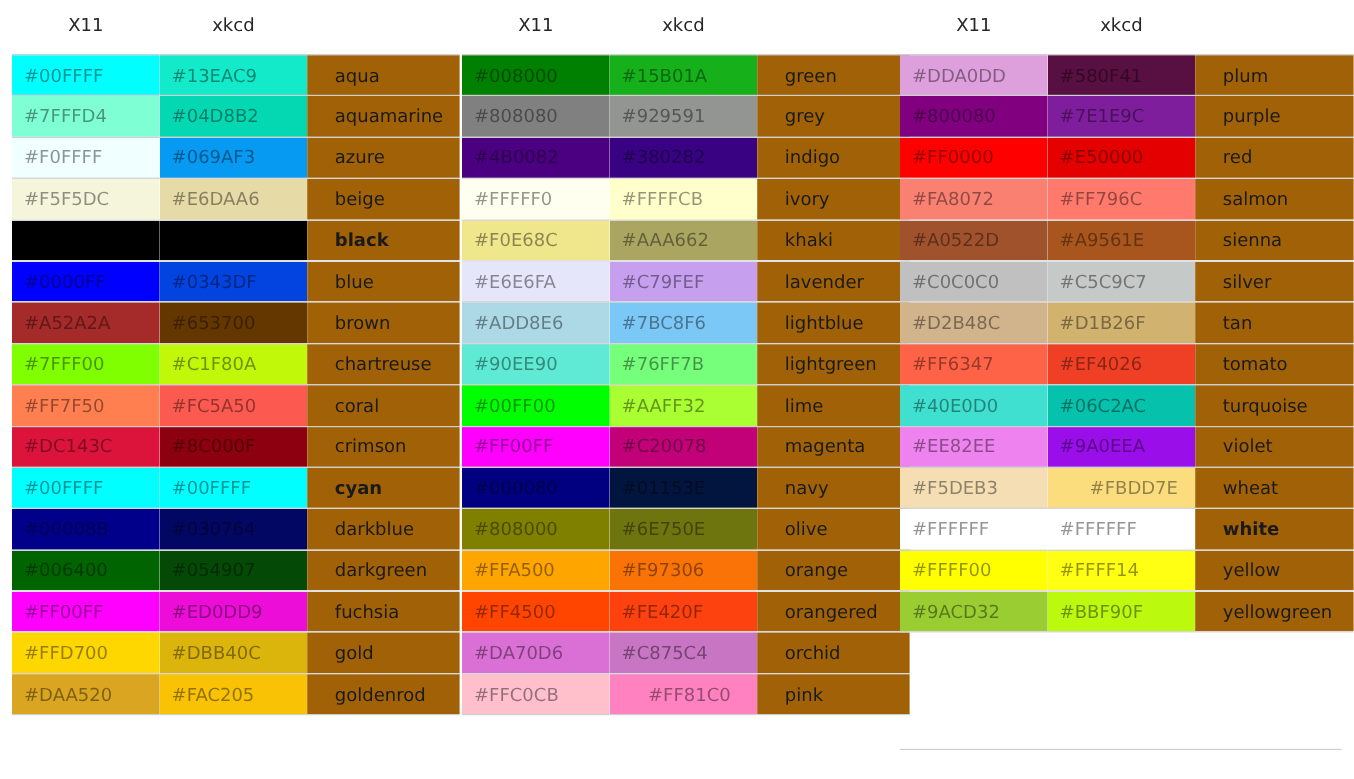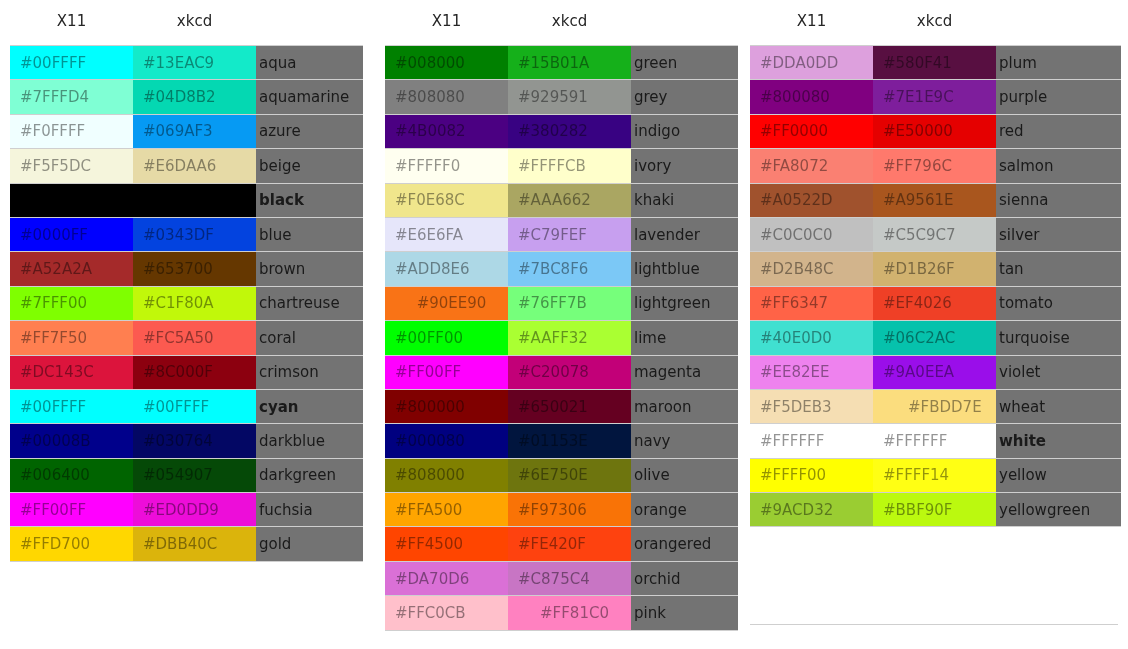--- a/index.html
+++ b/index.html
@@ -64,22 +64,22 @@
   table.ctab td.sw {
     width: 123px;
     padding-left: 10px;
     box-sizing: border-box;
     color: rgba(0,0,0,0.42);
     font-family: "DejaVu Sans", "Liberation Sans", sans-serif;
     white-space: nowrap;
     overflow: hidden;
   }
   table.ctab td.nm {
-    padding-left: 3px;
-    background: #737373;
+    padding-left: 23px;
+    background: #a16207;
     color: #1a1a1a;
     white-space: nowrap;
     overflow: hidden;
   }
   .c0 table.ctab td.nm, .c1 table.ctab td.nm { width: 104px; }
   .c2 table.ctab td.nm { width: 122px; }
 
   td.nm.bold { font-weight: bold; }
 
   .tail-rule {
@@ -171,20 +171,25 @@
           <tr>
             <td class="sw" style="background: rgb(255, 0, 255);">#FF00FF</td>
             <td class="sw" style="background: rgb(237, 13, 217);">#ED0DD9</td>
             <td class="nm">fuchsia</td>
           </tr>
           <tr>
             <td class="sw" style="background: rgb(255, 215, 0);">#FFD700</td>
             <td class="sw" style="background: rgb(219, 180, 12);">#DBB40C</td>
             <td class="nm">gold</td>
           </tr>
+          <tr>
+            <td class="sw" style="background: rgb(218, 165, 32);">#DAA520</td>
+            <td class="sw" style="background: rgb(250, 194, 5);">#FAC205</td>
+            <td class="nm">goldenrod</td>
+          </tr>
         </tbody>
       </table>
   </div>
 
   <div class="col-block c1">
     <div class="col-head">
       <div class="hdr h-x11">X11</div>
       <div class="hdr h-xkcd">xkcd</div>
     </div>
     <table class="ctab">
@@ -218,38 +223,33 @@
             <td class="sw" style="background: rgb(230, 230, 250);">#E6E6FA</td>
             <td class="sw" style="background: rgb(199, 159, 239);">#C79FEF</td>
             <td class="nm">lavender</td>
           </tr>
           <tr>
             <td class="sw" style="background: rgb(173, 216, 230);">#ADD8E6</td>
             <td class="sw" style="background: rgb(123, 200, 246);">#7BC8F6</td>
             <td class="nm">lightblue</td>
           </tr>
           <tr>
-            <td class="sw" style="background: #f97316; text-align: center;">#90EE90</td>
+            <td class="sw" style="background: #5eead4;">#90EE90</td>
             <td class="sw" style="background: rgb(118, 255, 123);">#76FF7B</td>
             <td class="nm">lightgreen</td>
           </tr>
           <tr>
             <td class="sw" style="background: rgb(0, 255, 0);">#00FF00</td>
             <td class="sw" style="background: rgb(170, 255, 50);">#AAFF32</td>
             <td class="nm">lime</td>
           </tr>
           <tr>
             <td class="sw" style="background: rgb(255, 0, 255);">#FF00FF</td>
             <td class="sw" style="background: rgb(194, 0, 120);">#C20078</td>
             <td class="nm">magenta</td>
-          </tr>
-          <tr>
-            <td class="sw" style="background: rgb(128, 0, 0);">#800000</td>
-            <td class="sw" style="background: rgb(101, 0, 33);">#650021</td>
-            <td class="nm">maroon</td>
           </tr>
           <tr>
             <td class="sw" style="background: rgb(0, 0, 128);">#000080</td>
             <td class="sw" style="background: rgb(1, 21, 62);">#01153E</td>
             <td class="nm">navy</td>
           </tr>
           <tr>
             <td class="sw" style="background: rgb(128, 128, 0);">#808000</td>
             <td class="sw" style="background: rgb(110, 117, 14);">#6E750E</td>
             <td class="nm">olive</td>

